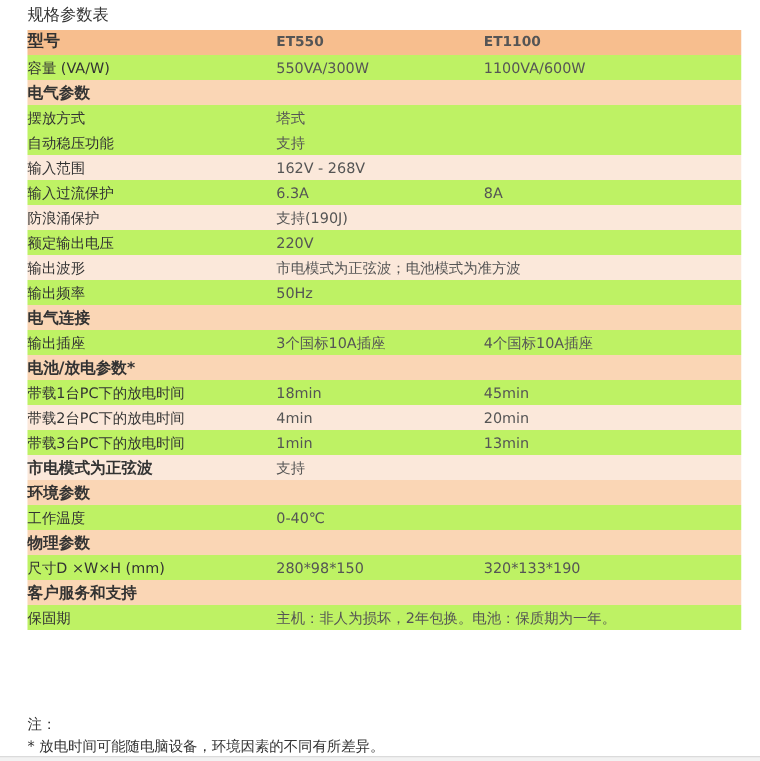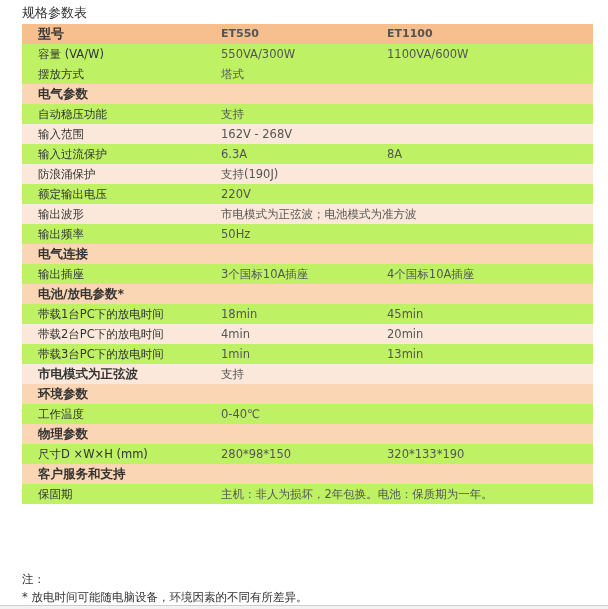--- a/index.html
+++ b/index.html
@@ -18,21 +18,21 @@
   }
   .row {
     height: 20px; display: flex; align-items: center;
     font-size: 11.5px; white-space: nowrap; position: relative;
   }
   .row.header { background: #F7BE8E; font-weight: bold; }
   .row.section { background: #FAD6B5; font-weight: bold; }
   .row.alt { background: #FBE8DA; }
   .row.plain { background: #bef264; }
   .cell { position: absolute; top: 0; line-height: 20px; }
-  .c0 { left: 0; color: #333; padding-left: 16px; }
+  .c0 { left: 0; color: #333; }
   .c1 { left: 199px; color: #555; }
   .c2 { left: 365px; color: #555; }
   .row.header .c0 { font-size: 13px; color: #333; }
   .row.header .c1, .row.header .c2 { font-size: 11px; color: #555; }
   .row.section .c0 { font-size: 12.5px; color: #333; }
   .row.boldlabel .c0 { font-weight: bold; font-size: 12.5px; }
   .notes {
     position: absolute; left: 22px; top: 570px; font-size: 11.5px; color: #333;
   }
   .notes div { line-height: 18px; }
@@ -53,28 +53,28 @@
     <span class="cell c0">型号</span>
     <span class="cell c1">ET550</span>
     <span class="cell c2">ET1100</span>
   </div>
   <div id="rows-container">
       <div class="row plain">
         <span class="cell c0">容量 (VA/W)</span>
         <span class="cell c1">550VA/300W</span>
         <span class="cell c2">1100VA/600W</span>
       </div>
+      <div class="row section">
+        <span class="cell c0">电气参数</span>
+        <span class="cell c1"></span>
+        <span class="cell c2"></span>
+      </div>
       <div class="row plain">
         <span class="cell c0">摆放方式</span>
         <span class="cell c1">塔式</span>
-        <span class="cell c2"></span>
-      </div>
-      <div class="row section">
-        <span class="cell c0">电气参数</span>
-        <span class="cell c1"></span>
         <span class="cell c2"></span>
       </div>
       <div class="row plain">
         <span class="cell c0">自动稳压功能</span>
         <span class="cell c1">支持</span>
         <span class="cell c2"></span>
       </div>
       <div class="row alt">
         <span class="cell c0">输入范围</span>
         <span class="cell c1">162V - 268V</span>

